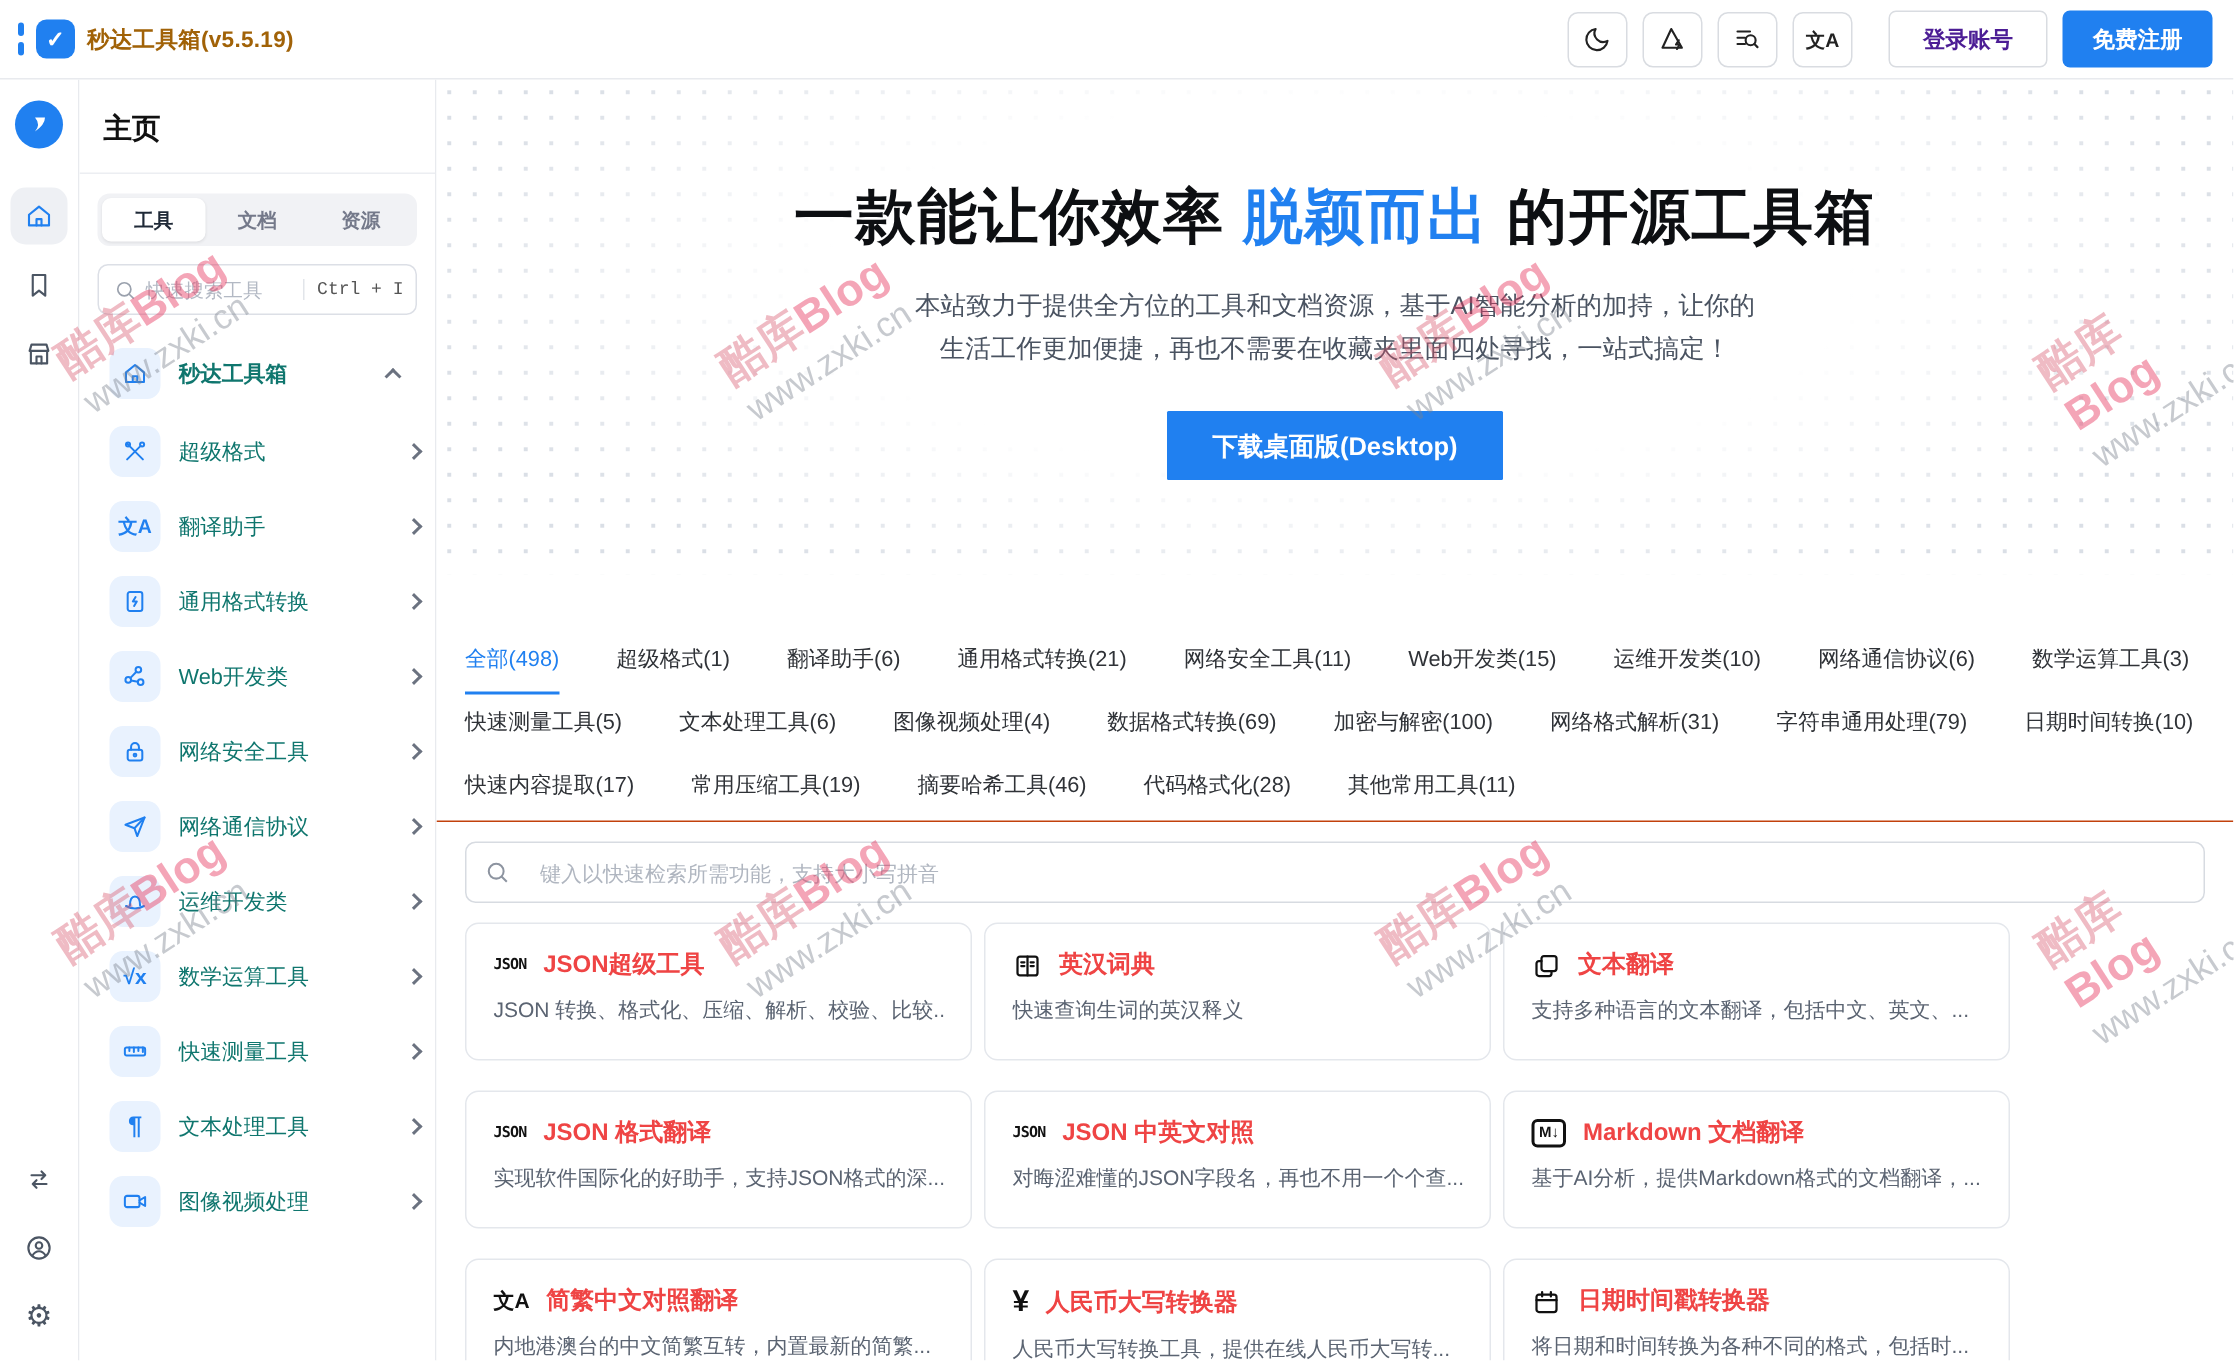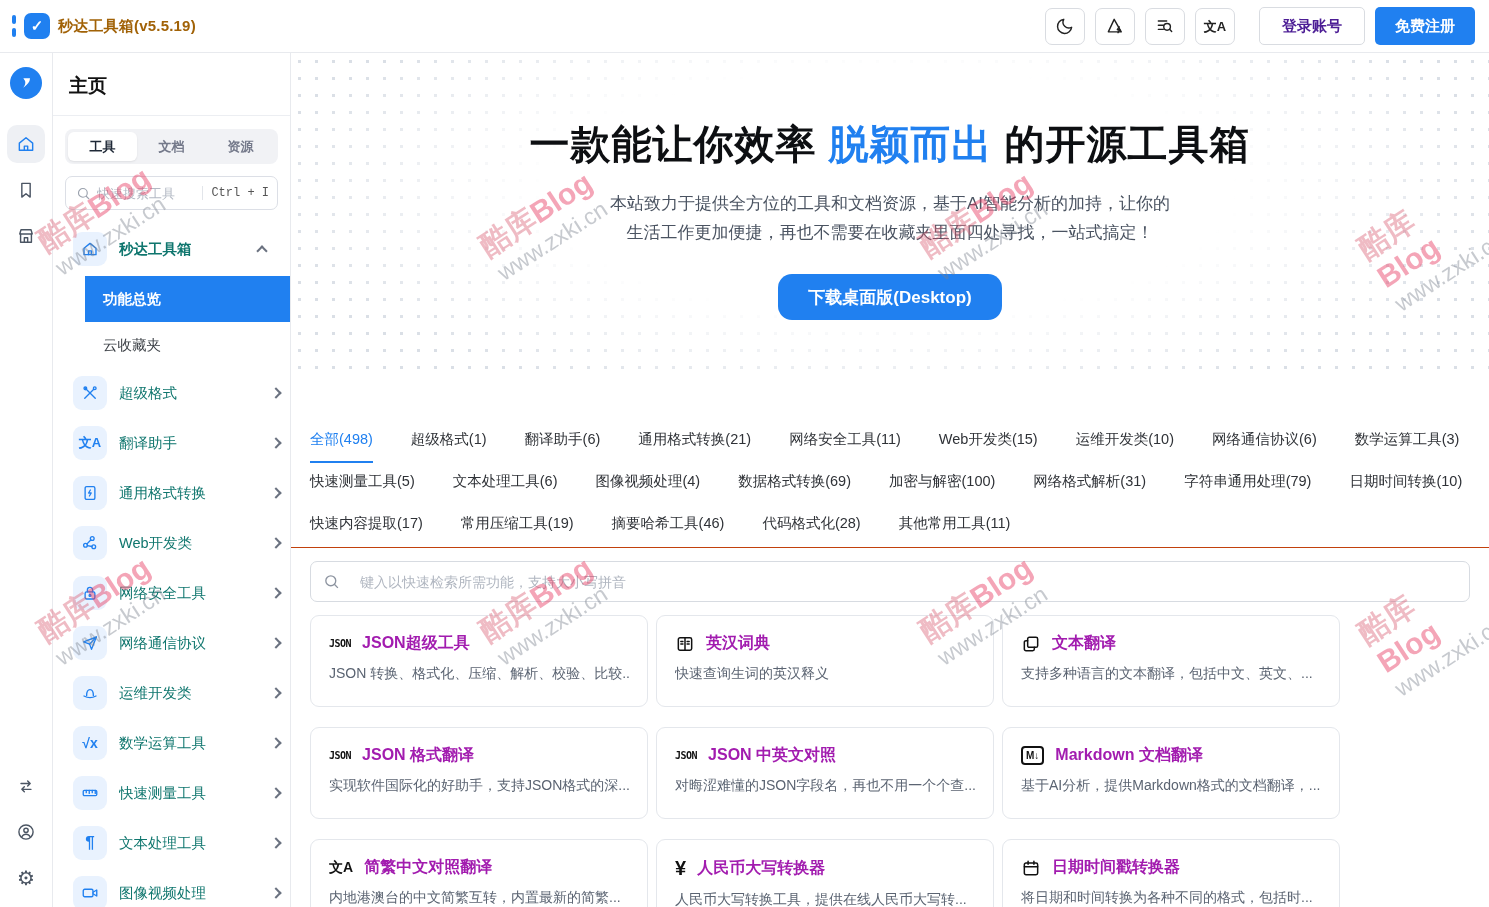--- a/index.html
+++ b/index.html
@@ -77,40 +77,40 @@
   .main { flex:1; position:relative; overflow:hidden; background:#fff; }
   .hero { padding-top:64px; text-align:center; height:330px;
     background-image:
       radial-gradient(ellipse 52% 68% at 50% 42%, #ffffff 55%, rgba(255,255,255,0) 100%),
       radial-gradient(circle, #dadfe6 1.6px, transparent 1.6px);
     background-size:100% 100%, 17px 17px; }
   .hero-title { font-size:40px; font-weight:900; color:#0d0f12; letter-spacing:1px; }
   .hero-title .hl { color:#2080f0; }
   .hero-sub { margin-top:17px; font-size:17px; line-height:29px; color:#4a5361; }
   .btn-download { margin-top:27px; height:46px; padding:0 30px; background:#2080f0; color:#fff;
-    border:none; border-radius:14px; font-size:17px; font-weight:700; cursor:pointer; }
+    border:none; border-radius:1px; font-size:17px; font-weight:700; cursor:pointer; }
 
   .cats { padding:0 19px; border-bottom:1px solid #c2410c; margin-top:38px; }
   .cat-row { display:flex; gap:38px; }
   .cat { border:none; background:none; font-size:14.5px; color:#2f3237; cursor:pointer;
     padding:9px 0 12px; border-bottom:2px solid transparent; white-space:nowrap; }
   .cat.active { color:#2080f0; border-bottom-color:#2080f0; }
 
   .tool-search { margin:13px 19px 0; height:41px; border:1px solid #d7dbe1; border-radius:7px;
     display:flex; align-items:center; gap:20px; padding:0 12px; background:#fff; }
   .tool-search svg { stroke:#8d94a0; fill:none; stroke-width:1.9; }
   .tool-search input { flex:1; border:none; outline:none; font-size:14px; color:#333;
     font-family:"Liberation Sans",sans-serif; }
   .tool-search input::placeholder { color:#b0b6c0; }
 
   .cards { margin:13px 19px 0; display:grid; grid-template-columns:repeat(3, 338px); gap:20px 8px; }
   .card { width:338px; height:92px; border:1px solid #e4e7ec; border-radius:9px; background:#fff;
     padding:17px 18px; cursor:pointer; }
   .card-head { display:flex; align-items:center; gap:11px; }
-  .card-title { font-size:16px; font-weight:700; color:#a21caf; white-space:nowrap; }
+  .card-title { font-size:16px; font-weight:700; color:#ef4444; white-space:nowrap; }
   .card-desc { margin-top:11px; font-size:14px; color:#5b6472; white-space:nowrap; overflow:hidden; }
   .t-icon { display:inline-flex; align-items:center; justify-content:center; color:#111; flex:0 0 auto; }
   .t-icon svg { stroke:#111; fill:none; stroke-width:1.8; stroke-linecap:round; stroke-linejoin:round; }
   .t-icon[data-name="json-icon"] { font-family:"DejaVu Sans Mono",monospace; font-weight:800;
     font-size:10px; letter-spacing:-0.5px; }
   .t-icon[data-name="markdown-icon"] { border:2px solid #111; border-radius:4px; font-weight:800;
     font-size:10px; padding:2px 3px; }
   .t-icon[data-name="yen-icon"], .t-icon[data-name="swap-icon"] { font-size:20px; font-weight:800; }
   .t-icon[data-name="translate-cn-icon"] { font-size:14px; font-weight:800; }
 
@@ -231,24 +231,20 @@
         <div class="tree-root" data-name="tree-root-toolbox">
           <span class="gicon" data-name="home-icon">
             <svg width="18" height="18" viewBox="0 0 24 24">
                 <path d="M4 11 L12 4.5 L20 11 V19.5 H4 Z"></path>
                 <path d="M10 19.5 v-5 h4 v5"></path>
               </svg>
           </span>
           <span class="glabel" data-name="tree-root-label">秒达工具箱</span>
           <span class="chev up" data-name="chevron-up-icon"></span>
         </div>
-        <div class="tree-children" data-name="tree-children">
-          <div class="tree-leaf active" data-name="tree-leaf-overview">功能总览</div>
-          <div class="tree-leaf" data-name="tree-leaf-cloud-favorites">云收藏夹</div>
-        </div>
 
         <div class="group-row" data-name="sidebar-group-super-format">
           <span class="gicon" data-name="format-tools-icon">
             <svg width="18" height="18" viewBox="0 0 24 24">
                 <path d="M5 19 L17 7"></path>
                 <circle cx="18.3" cy="5.7" r="1.8"></circle>
                 <path d="M5 5 L19 19"></path>
                 <circle cx="5.8" cy="5.8" r="1.8"></circle>
               </svg>
           </span>

